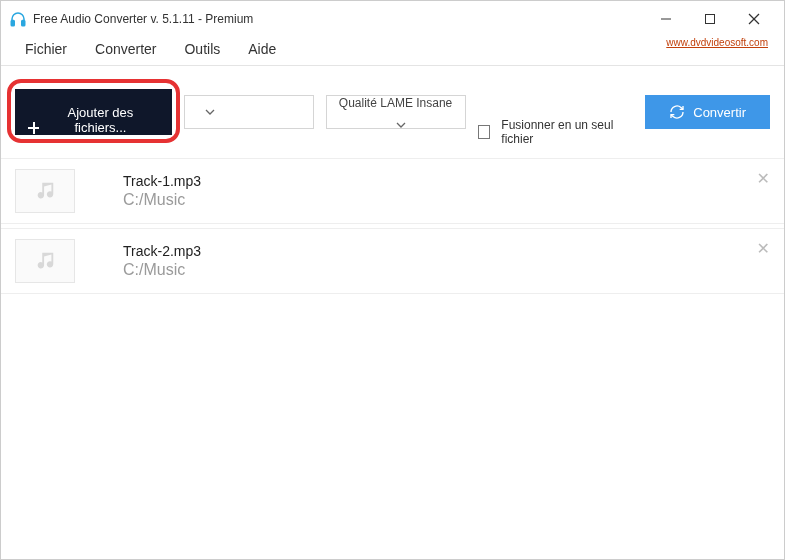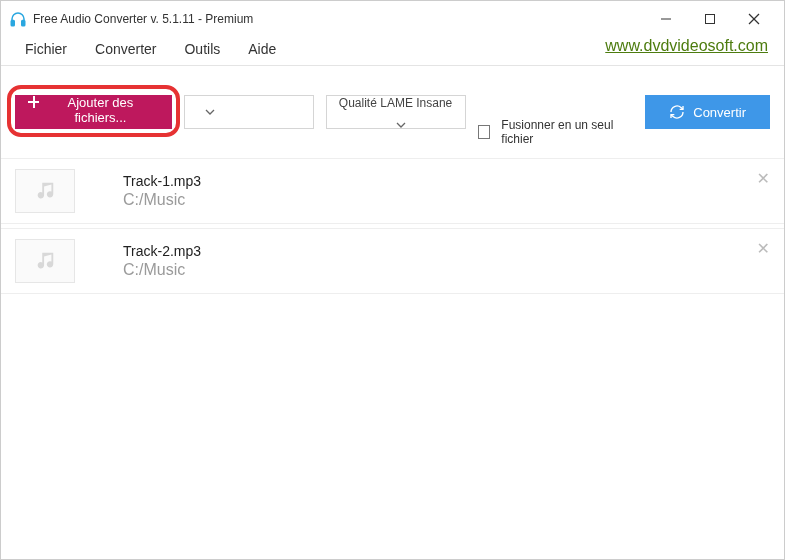--- a/index.html
+++ b/index.html
@@ -5,26 +5,26 @@
   * { box-sizing: border-box; margin: 0; padding: 0; }
   body { font-family: "Segoe UI", Tahoma, sans-serif; font-size: 13px; color: #333; background: #fff; width: 785px; height: 560px; border: 1px solid #ccc; overflow: hidden; }
   .titlebar { display: flex; align-items: center; height: 32px; padding: 18px 8px; justify-content: space-between; }
   .titlebar .app-icon { margin-right: 6px; }
   .titlebar .title { flex: 0 0 auto; font-size: 12px; color: #333; }
   .titlebar .spacer { flex: 1; }
   .win-btn { width: 44px; height: 28px; display: flex; align-items: center; justify-content: center; cursor: default; }
   .menubar { display: flex; height: 28px; padding: 0 10px 4px 10px; }
   .menubar .mi { padding: 4px 14px; font-size: 14px; cursor: default; }
   .menubar .spacer { flex: 1; }
-  .menubar .link { color: #4d7c0f; text-decoration: underline; font-size: 16px; padding-right: 6px; cursor: default; }
+  .menubar .link { color: #c2410c; text-decoration: underline; font-size: 10px; padding-right: 6px; cursor: default; }
   .sep { height: 1px; background: #e4e4e4; margin: 0; }
   .toolbar { display: flex; align-items: center; gap: 12px; padding: 12px 14px; position: relative; }
   .btn-add-wrap { position: relative; }
   .btn-add-highlight { position: absolute; inset: -10px -8px -8px -8px; border: 4px solid #e63233; border-radius: 14px; pointer-events: none; }
-  .btn-add { display: flex; align-items: flex-start; gap: 8px; background: #be185d; color: #fff; border: none; height: 34px; padding: 0 18px 0 12px; font-size: 13px; cursor: default; font-family: inherit; }
+  .btn-add { display: flex; align-items: flex-end; gap: 8px; background: #0f172a; color: #fff; border: none; height: 46px; padding: 0 18px 0 12px; font-size: 13px; cursor: default; font-family: inherit; }
   .select { display: flex; align-items: center; justify-content: space-between; background: #fff; border: 1px solid #d5d5d5; height: 34px; padding: 0 10px; min-width: 136px; cursor: default; font-size: 12px; color: #444; }
   .select .chev { margin-left: 10px; }
   .checkbox-wrap { display: flex; align-items: center; gap: 11px; font-size: 12px; color: #333; cursor: default; margin-top: 40px; }
   .cb-box { width: 14px; height: 14px; border: 1px solid #777; background: #fff; }
   .btn-convert { display: flex; align-items: center; justify-content: center; gap: 8px; background: #3e97e8; color: #fff; border: none; height: 34px; padding: 0 24px; font-size: 13px; margin-left: auto; cursor: default; font-family: inherit; }
   .list { }
   .row { display: flex; align-items: center; border-top: 1px solid #eee; border-bottom: 1px solid #eee; padding: 10px 14px; position: relative; margin-bottom: 4px; gap: 28px; }
   .row .thumb { width: 60px; height: 44px; border: 1px solid #e6e6e6; background: #fafafa; display: flex; align-items: center; justify-content: center; margin-right: 20px; }
   .row .info .name { font-size: 14px; color: #222; }
   .row .info .path { font-size: 16px; color: #9a9a9a; margin-top: 2px; }

